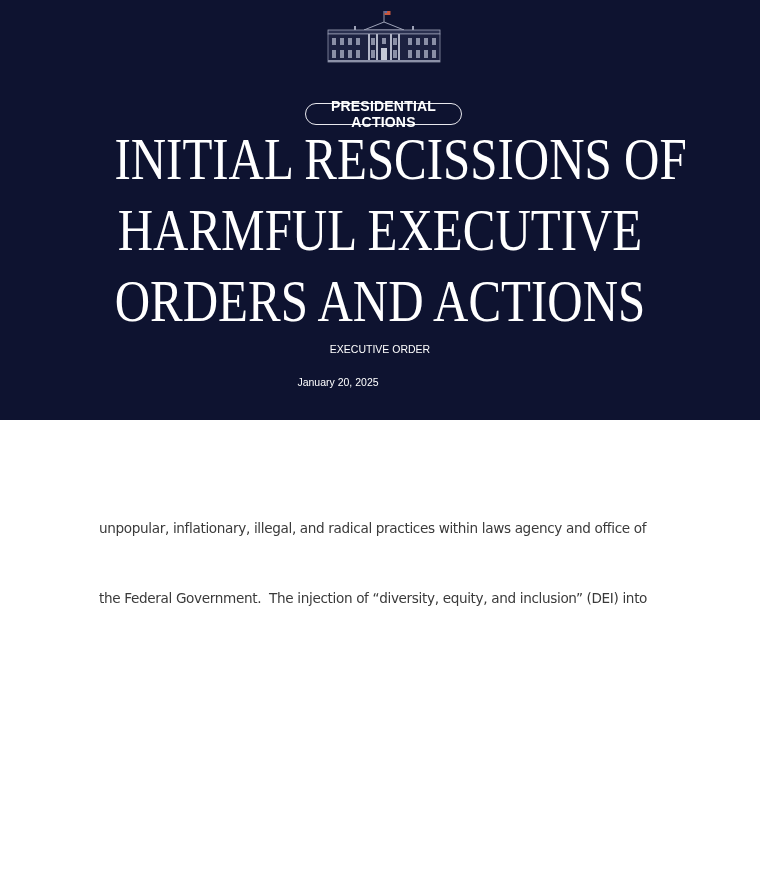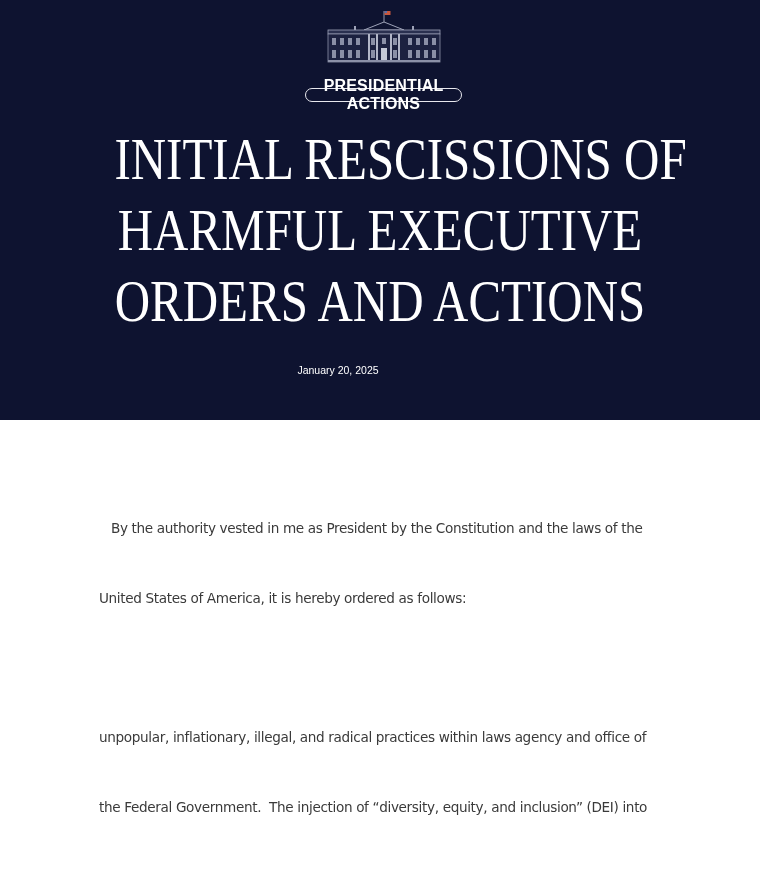--- a/index.html
+++ b/index.html
@@ -9,45 +9,45 @@
     .hero {
       position: absolute; left: 0; top: 0; width: 760px; height: 420px;
       background: #0e1330;
       color: #ffffff;
       text-align: center;
     }
     .logo {
       position: absolute; left: 326px; top: 8px; width: 116px; height: 56px;
     }
     .pill {
-      position: absolute; left: 305px; top: 88px; width: 157px; height: 14px;
+      position: absolute; left: 305px; top: 103px; width: 157px; height: 22px;
       border: 1.5px solid #e8e8ee;
       border-radius: 12px;
       display: flex; align-items: center; justify-content: center;
       font-family: "Liberation Sans", sans-serif;
-      font-weight: bold; font-size: 16px; letter-spacing: 0.2px;
+      font-weight: bold; font-size: 14px; letter-spacing: 0.2px;
       color: #ffffff;
     }
     .title {
       position: absolute; left: 60px; top: 124px; width: 640px;
       font-family: "Liberation Serif", serif;
       font-size: 59px; line-height: 71px;
       font-weight: normal;
       letter-spacing: 0px;
       color: #ffffff;
       transform: scaleX(0.83);
       transform-origin: center top;
     }
     .title .line { display: block; white-space: nowrap; }
     .category {
       position: absolute; left: 0; top: 343px; width: 760px;
       font-size: 10.5px; color: #ffffff; letter-spacing: 0px;
     }
     .date {
-      position: absolute; left: 0; top: 364px; width: 676px;
+      position: absolute; left: 0; top: 376px; width: 676px;
       font-size: 10.5px; color: #ffffff;
     }
 
     .content {
       position: absolute; left: 99px; top: 470px; width: 580px;
       font-family: "DejaVu Sans", sans-serif;
       font-size: 13.6px; line-height: 23.4px;
       color: #3a3a3a;
       letter-spacing: -0.35px;
     }
@@ -110,28 +110,25 @@
   </svg>
 
   <div class="pill">PRESIDENTIAL ACTIONS</div>
 
   <h1 class="title">
     <span class="line">INITIAL RESCISSIONS OF</span>
     <span class="line">HARMFUL EXECUTIVE</span>
     <span class="line">ORDERS AND ACTIONS</span>
   </h1>
 
+  <div class="category">EXECUTIVE ORDER</div>
   <div class="date">January 20, 2025</div>
 </div>
 
 <div class="content">
-  <p>
-    <span class="ln">   By the authority vested in me as President by the Constitution and the laws of the</span>
-    <span class="ln">United States of America, it is hereby ordered as follows:</span>
-  </p>
   <p>
     <span class="ln">unpopular, inflationary, illegal, and radical practices within laws agency and office of</span>
     <span class="ln">the Federal Government.  The injection of “diversity, equity, and inclusion” (DEI) into</span>
     
     
     
     
     
   </p>
 

